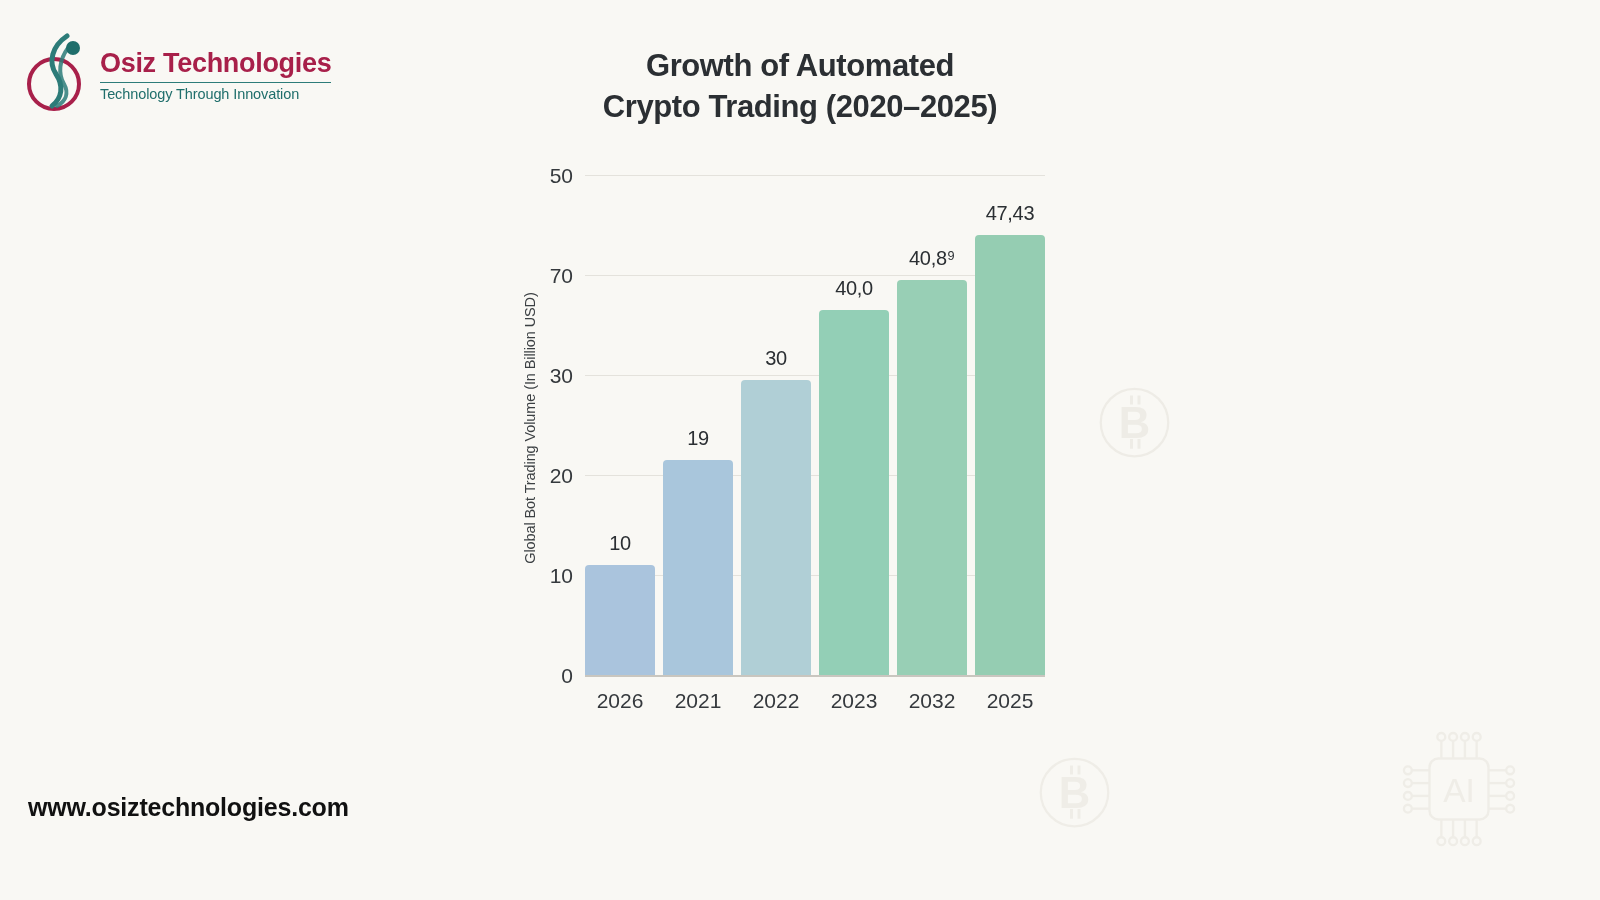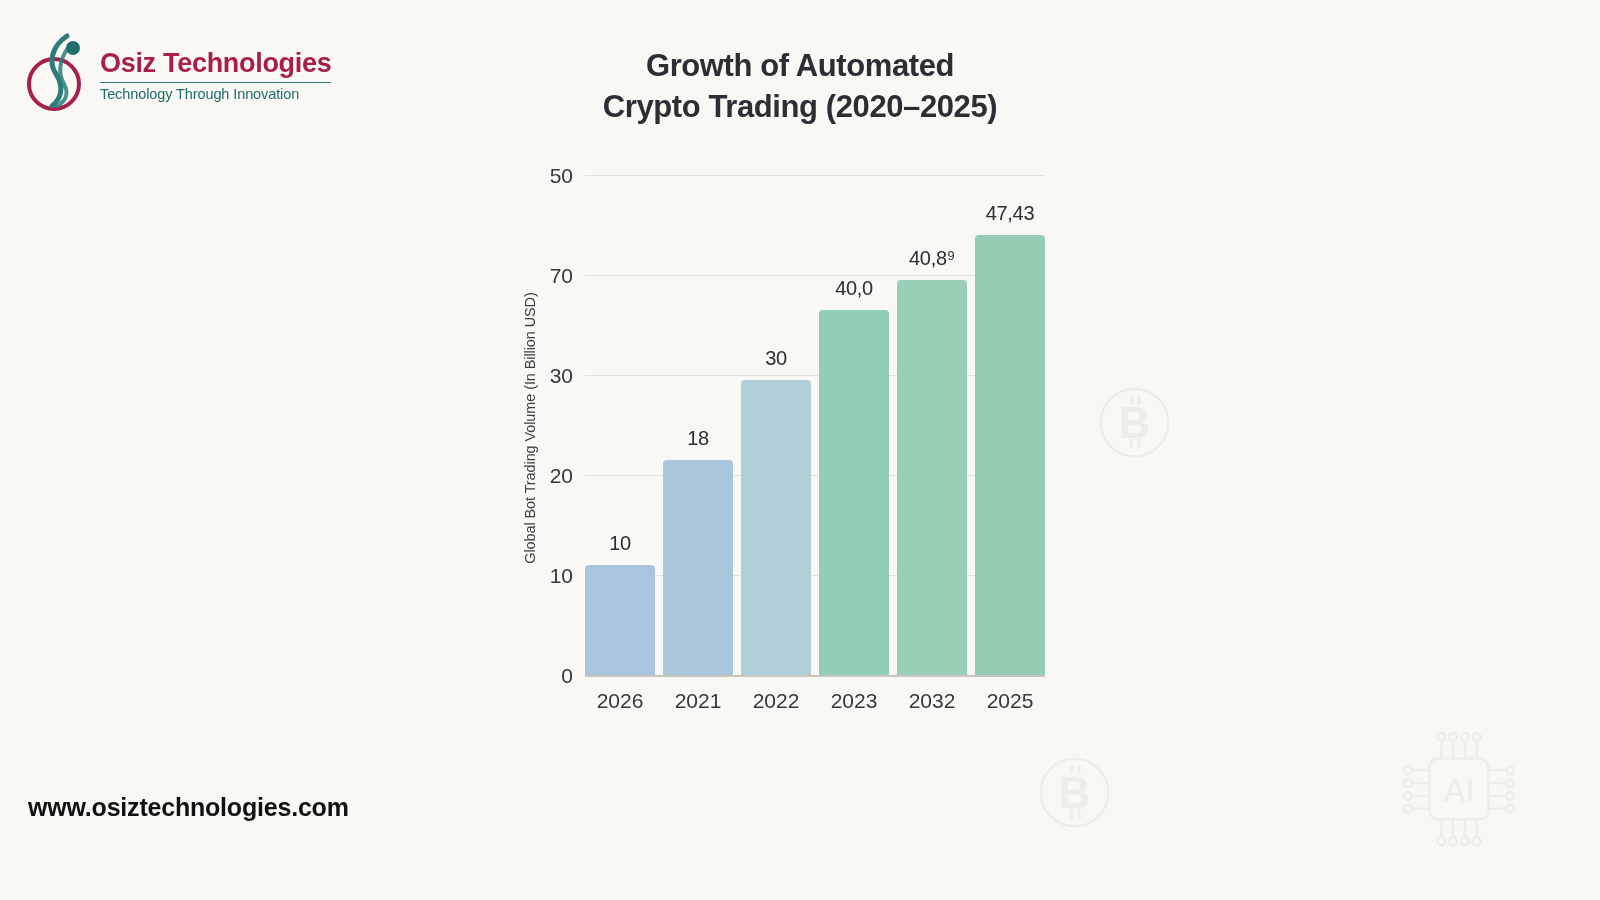--- a/index.html
+++ b/index.html
@@ -156,21 +156,21 @@
       </svg>
 
       <div id="bars">
           <div class="bar-col">
             <div class="bar" style="height: 110px; background: rgb(170, 196, 221);"></div>
             <div class="bar-label" style="bottom: 120px;">10</div>
             <div class="x-label">2026</div>
           </div>
           <div class="bar-col">
             <div class="bar" style="height: 215px; background: rgb(169, 198, 220);"></div>
-            <div class="bar-label" style="bottom: 225px;">18</div>
+            <div class="bar-label" style="bottom: 225px;">19</div>
             <div class="x-label">2021</div>
           </div>
           <div class="bar-col">
             <div class="bar" style="height: 295px; background: rgb(176, 207, 214);"></div>
             <div class="bar-label" style="bottom: 305px;">30</div>
             <div class="x-label">2022</div>
           </div>
           <div class="bar-col">
             <div class="bar" style="height: 365px; background: rgb(147, 207, 182);"></div>
             <div class="bar-label" style="bottom: 375px;">40,0</div>

